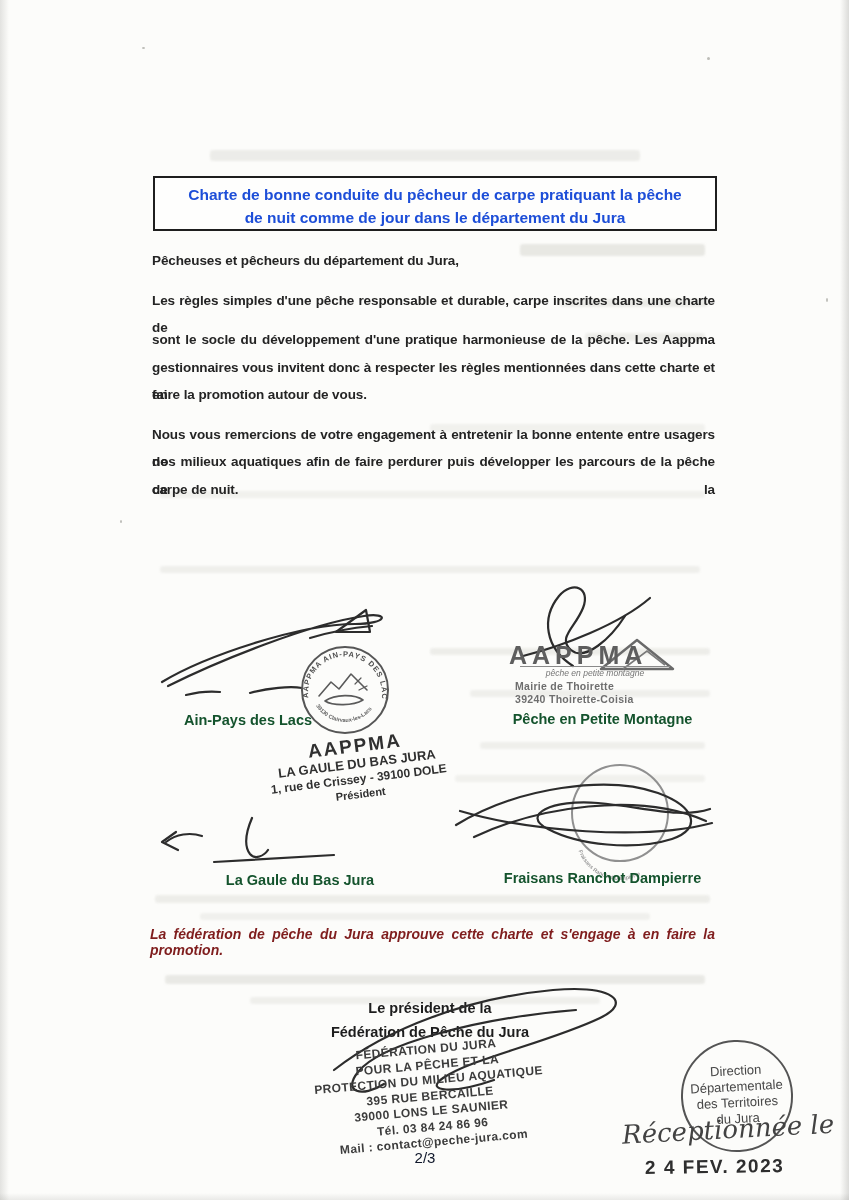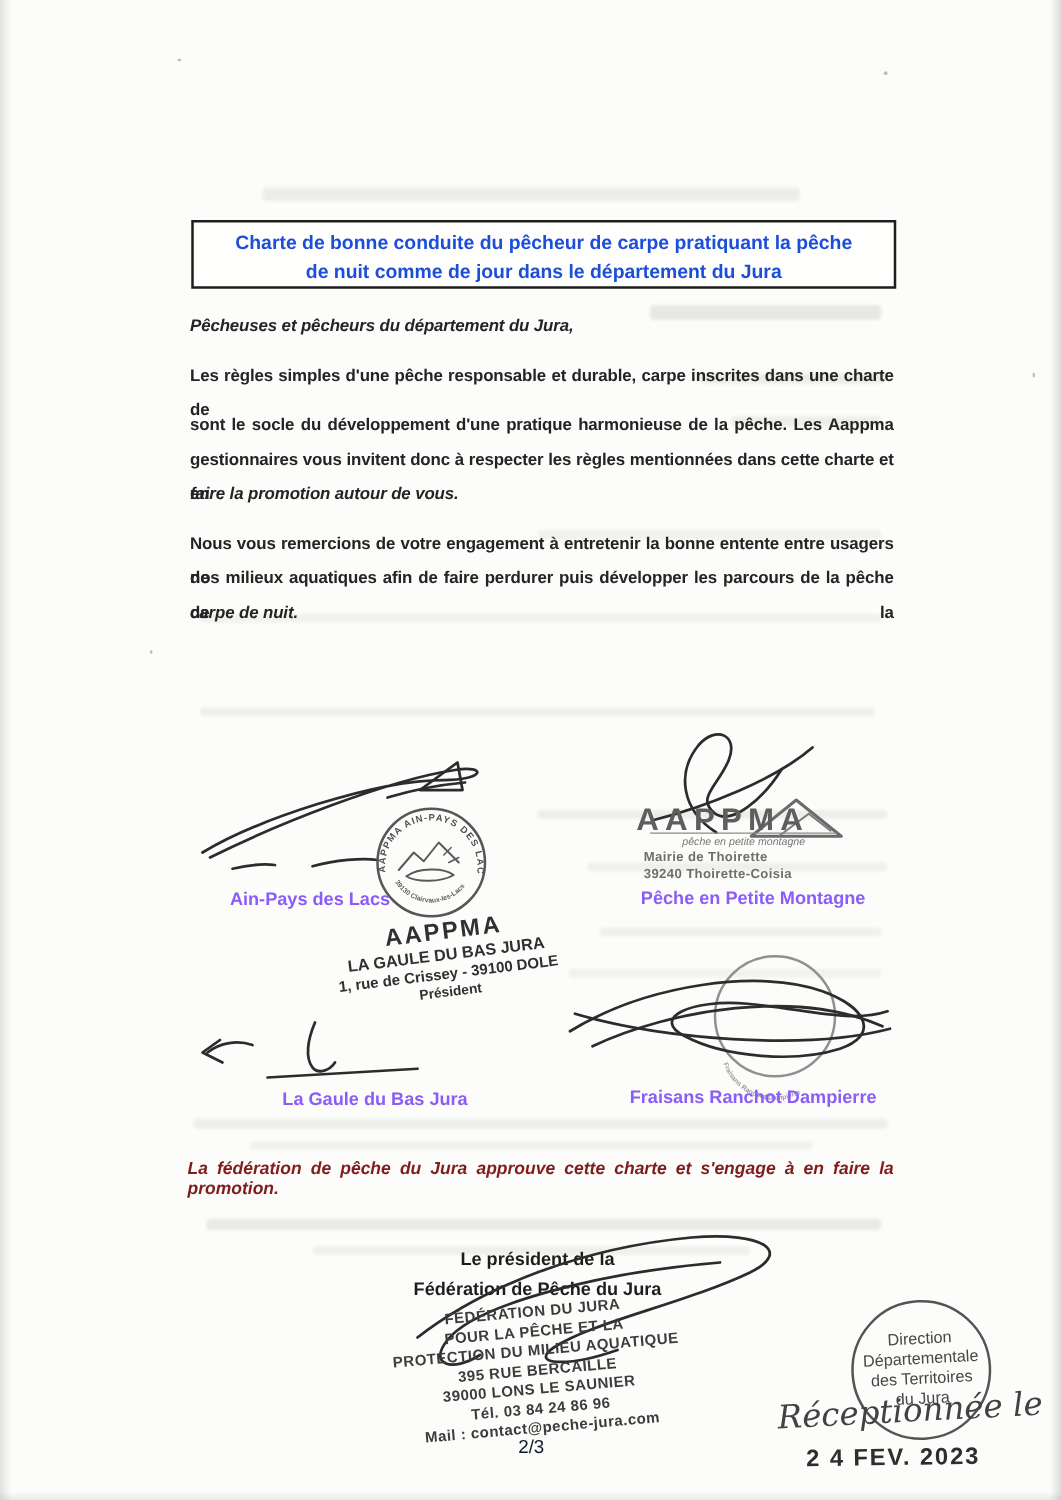--- a/index.html
+++ b/index.html
@@ -18,22 +18,22 @@
   
   .z{position:absolute;z-index:2;}
   .title-box{left:153px;top:176px;width:560px;height:46px;border:2px solid #1e1e1e;
              padding-top:5px;text-align:center;background:rgba(255,255,255,.6);}
   .title-box div{font-size:15.5px;font-weight:bold;line-height:23px;color:#1d4ed8;}
   .bodytext{left:152px;top:247px;width:563px;}
   .para{margin-bottom:12px;}
   .ln{height:27.5px;line-height:27.5px;font-size:13.5px;font-weight:bold;color:#242424;
       letter-spacing:-.1px;white-space:nowrap;overflow:visible;}
   .jl{white-space:normal;text-align:justify;text-align-last:justify;}
-  .ll{text-align:left;font-style:italic;}
-  .caption{font-size:14.5px;font-weight:bold;color:#8b5cf6;text-align:center;white-space:nowrap;}
+  .ll{text-align:left;}
+  .caption{font-size:14.5px;font-weight:bold;color:#14532d;text-align:center;white-space:nowrap;}
   .approval{left:150px;top:926px;width:565px;font-size:14px;font-weight:bold;font-style:italic;
             color:#7f1d1d;text-align:justify;text-align-last:justify;}
   .president{left:280px;top:996px;width:300px;text-align:center;}
   .president div{font-size:14.5px;font-weight:bold;line-height:24px;color:#1d1d1d;}
   .fed-stamp{left:300px;top:1042px;width:260px;text-align:center;transform:rotate(-5deg);}
   .fed-stamp div{font-size:12px;font-weight:bold;line-height:15.5px;color:#3c3c3c;letter-spacing:.4px;}
   .gaule-stamp{left:240px;top:736px;width:235px;text-align:center;transform:rotate(-7deg);color:#303030;}
   .gaule-stamp .g1{font-size:19px;font-weight:bold;letter-spacing:2px;line-height:20px;}
   .gaule-stamp .g2{font-size:13px;font-weight:bold;line-height:16px;}
   .gaule-stamp .g3{font-size:12px;font-weight:bold;line-height:15px;}

